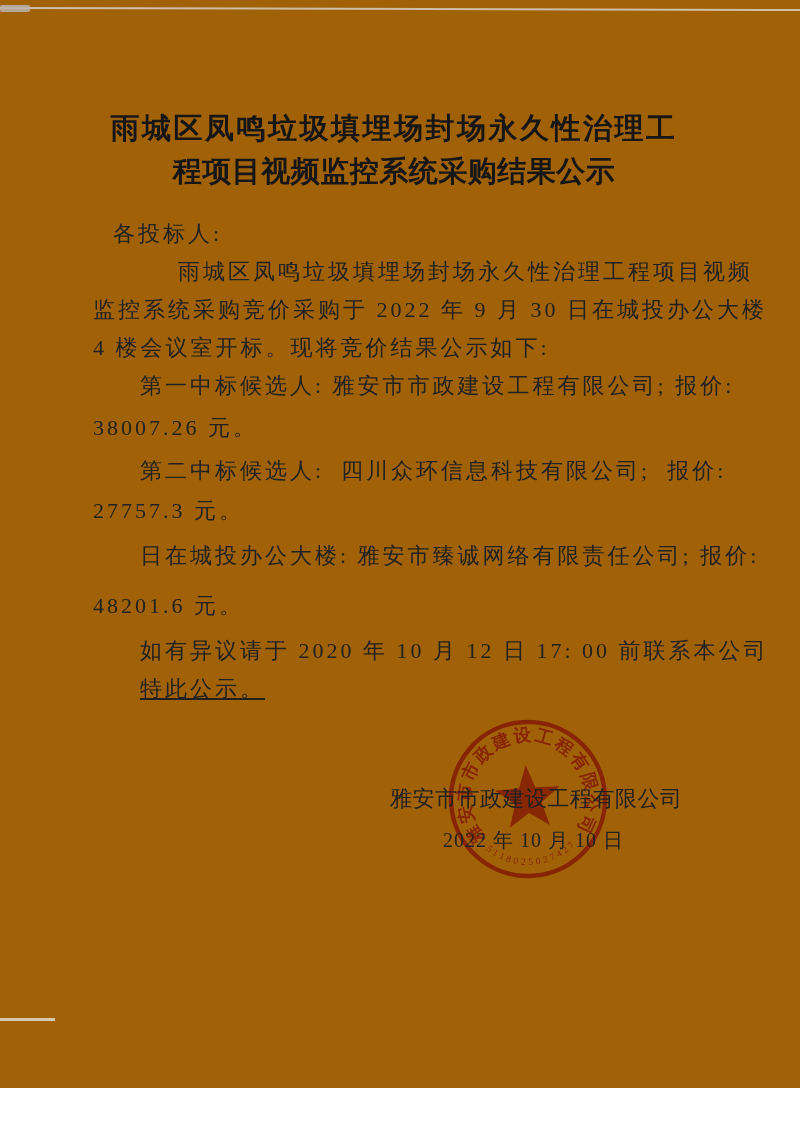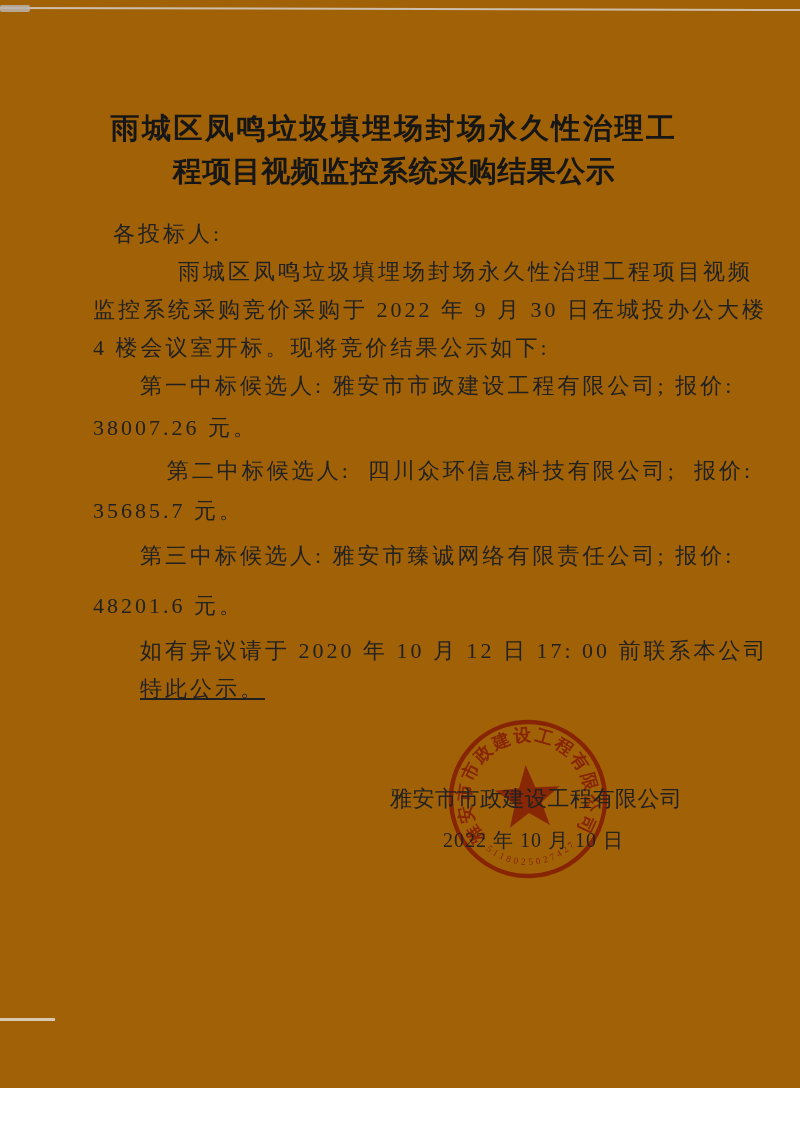--- a/index.html
+++ b/index.html
@@ -69,23 +69,23 @@
     <span class="title-l2">程项目视频监控系统采购结果公示</span>
   </h1>
 
   <div class="body" id="body-lines">
       <div class="body-line" style="padding-left: 20px;">各投标人:</div>
       <div class="body-line" style="padding-left: 47px; text-align: right;">雨城区凤鸣垃圾填埋场封场永久性治理工程项目视频</div>
       <div class="body-line" style="padding-left: 0px;">监控系统采购竞价采购于 2022 年 9 月 30 日在城投办公大楼</div>
       <div class="body-line" style="padding-left: 0px;">4 楼会议室开标。现将竞价结果公示如下:</div>
       <div class="body-line" style="padding-left: 47px;">第一中标候选人: 雅安市市政建设工程有限公司; 报价:</div>
       <div class="body-line" style="padding-left: 0px;">38007.26 元。</div>
-      <div class="body-line" style="padding-left: 47px; text-align: right;">第二中标候选人:  四川众环信息科技有限公司;  报价:</div>
-      <div class="body-line" style="padding-left: 0px;">35685.7 元。</div>
-      <div class="body-line" style="padding-left: 47px;">第三中标候选人: 雅安市臻诚网络有限责任公司; 报价:</div>
+      <div class="body-line" style="padding-left: 47px;">第二中标候选人:  四川众环信息科技有限公司;  报价:</div>
+      <div class="body-line" style="padding-left: 0px;">27757.3 元。</div>
+      <div class="body-line" style="padding-left: 47px;">日在城投办公大楼: 雅安市臻诚网络有限责任公司; 报价:</div>
       <div class="body-line" style="padding-left: 0px;">48201.6 元。</div>
       <div class="body-line" style="padding-left: 47px;">如有异议请于 2020 年 10 月 12 日 17: 00 前联系本公司</div>
       <div class="body-line" style="padding-left: 47px; text-decoration: underline;">特此公示。</div>
     </div>
 
   <svg class="seal" viewBox="0 0 170 170" aria-hidden="true">
     <defs>
       <path id="sealArcTop" d="M 37.5 118.3 A 58 58 0 1 1 132.5 118.3" fill="none"></path>
       <path id="sealArcBottom" d="M 33 125.6 A 66 66 0 0 0 137 125.6" fill="none"></path>
     </defs>

